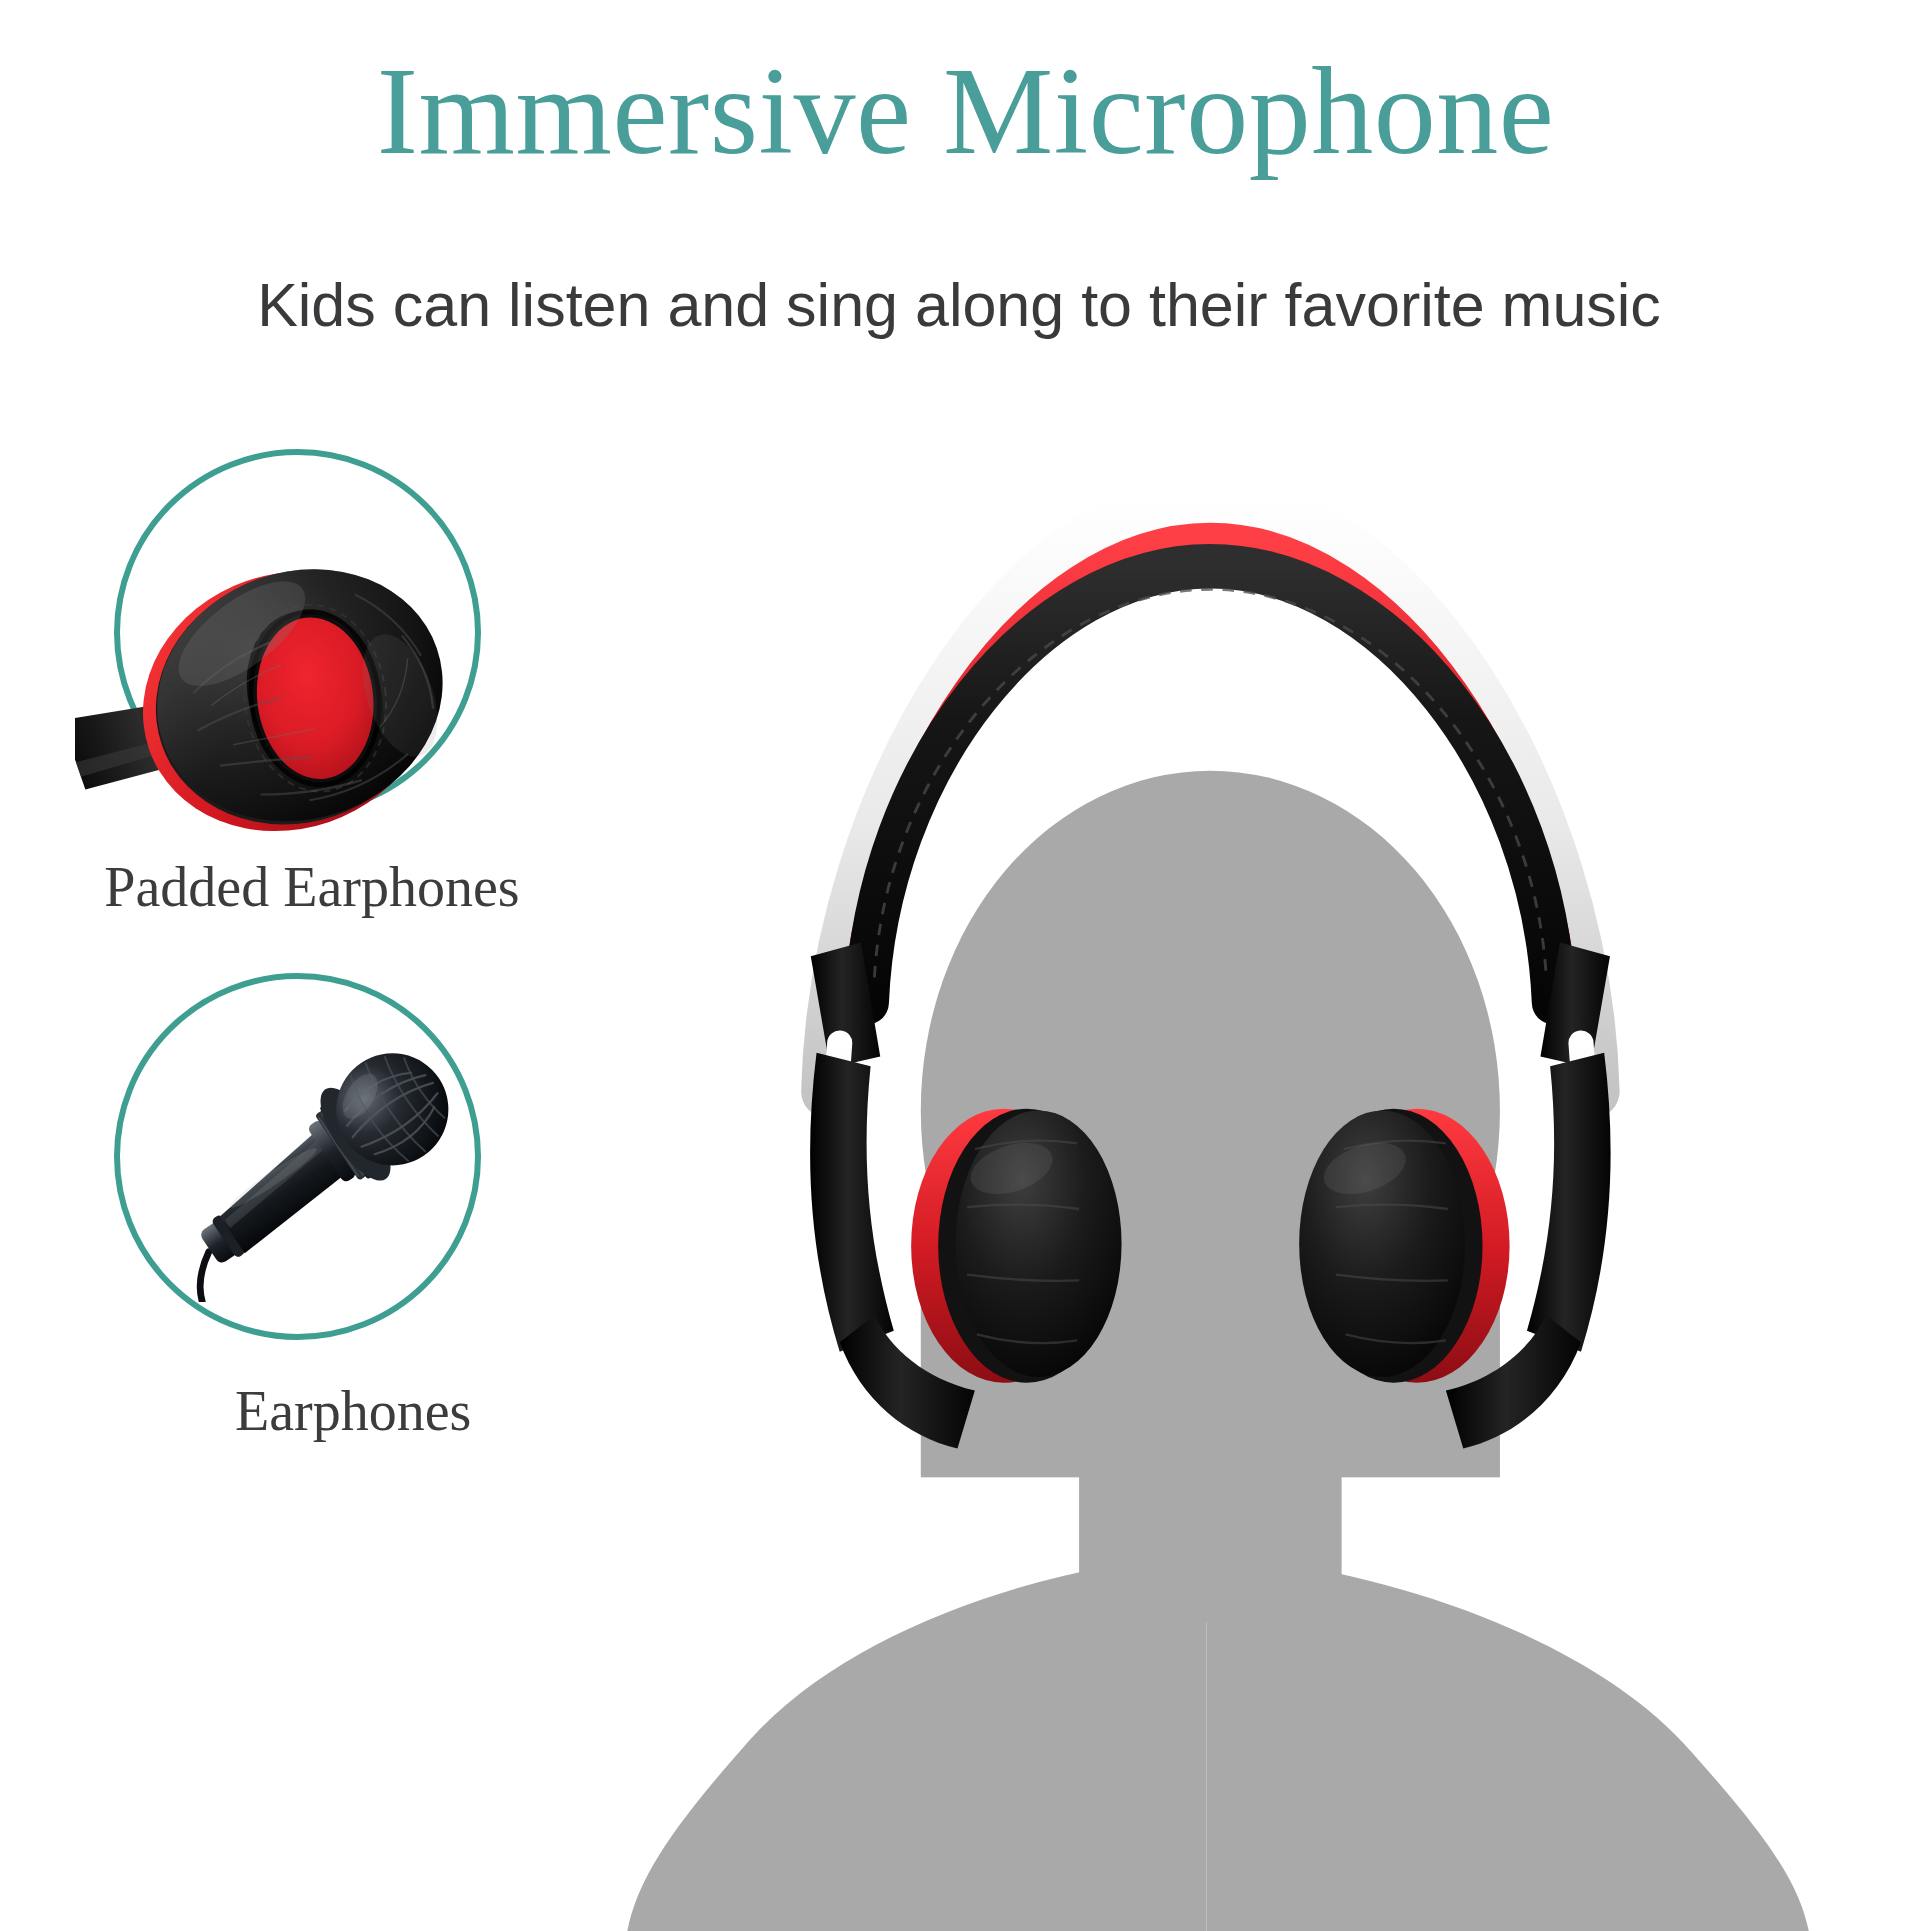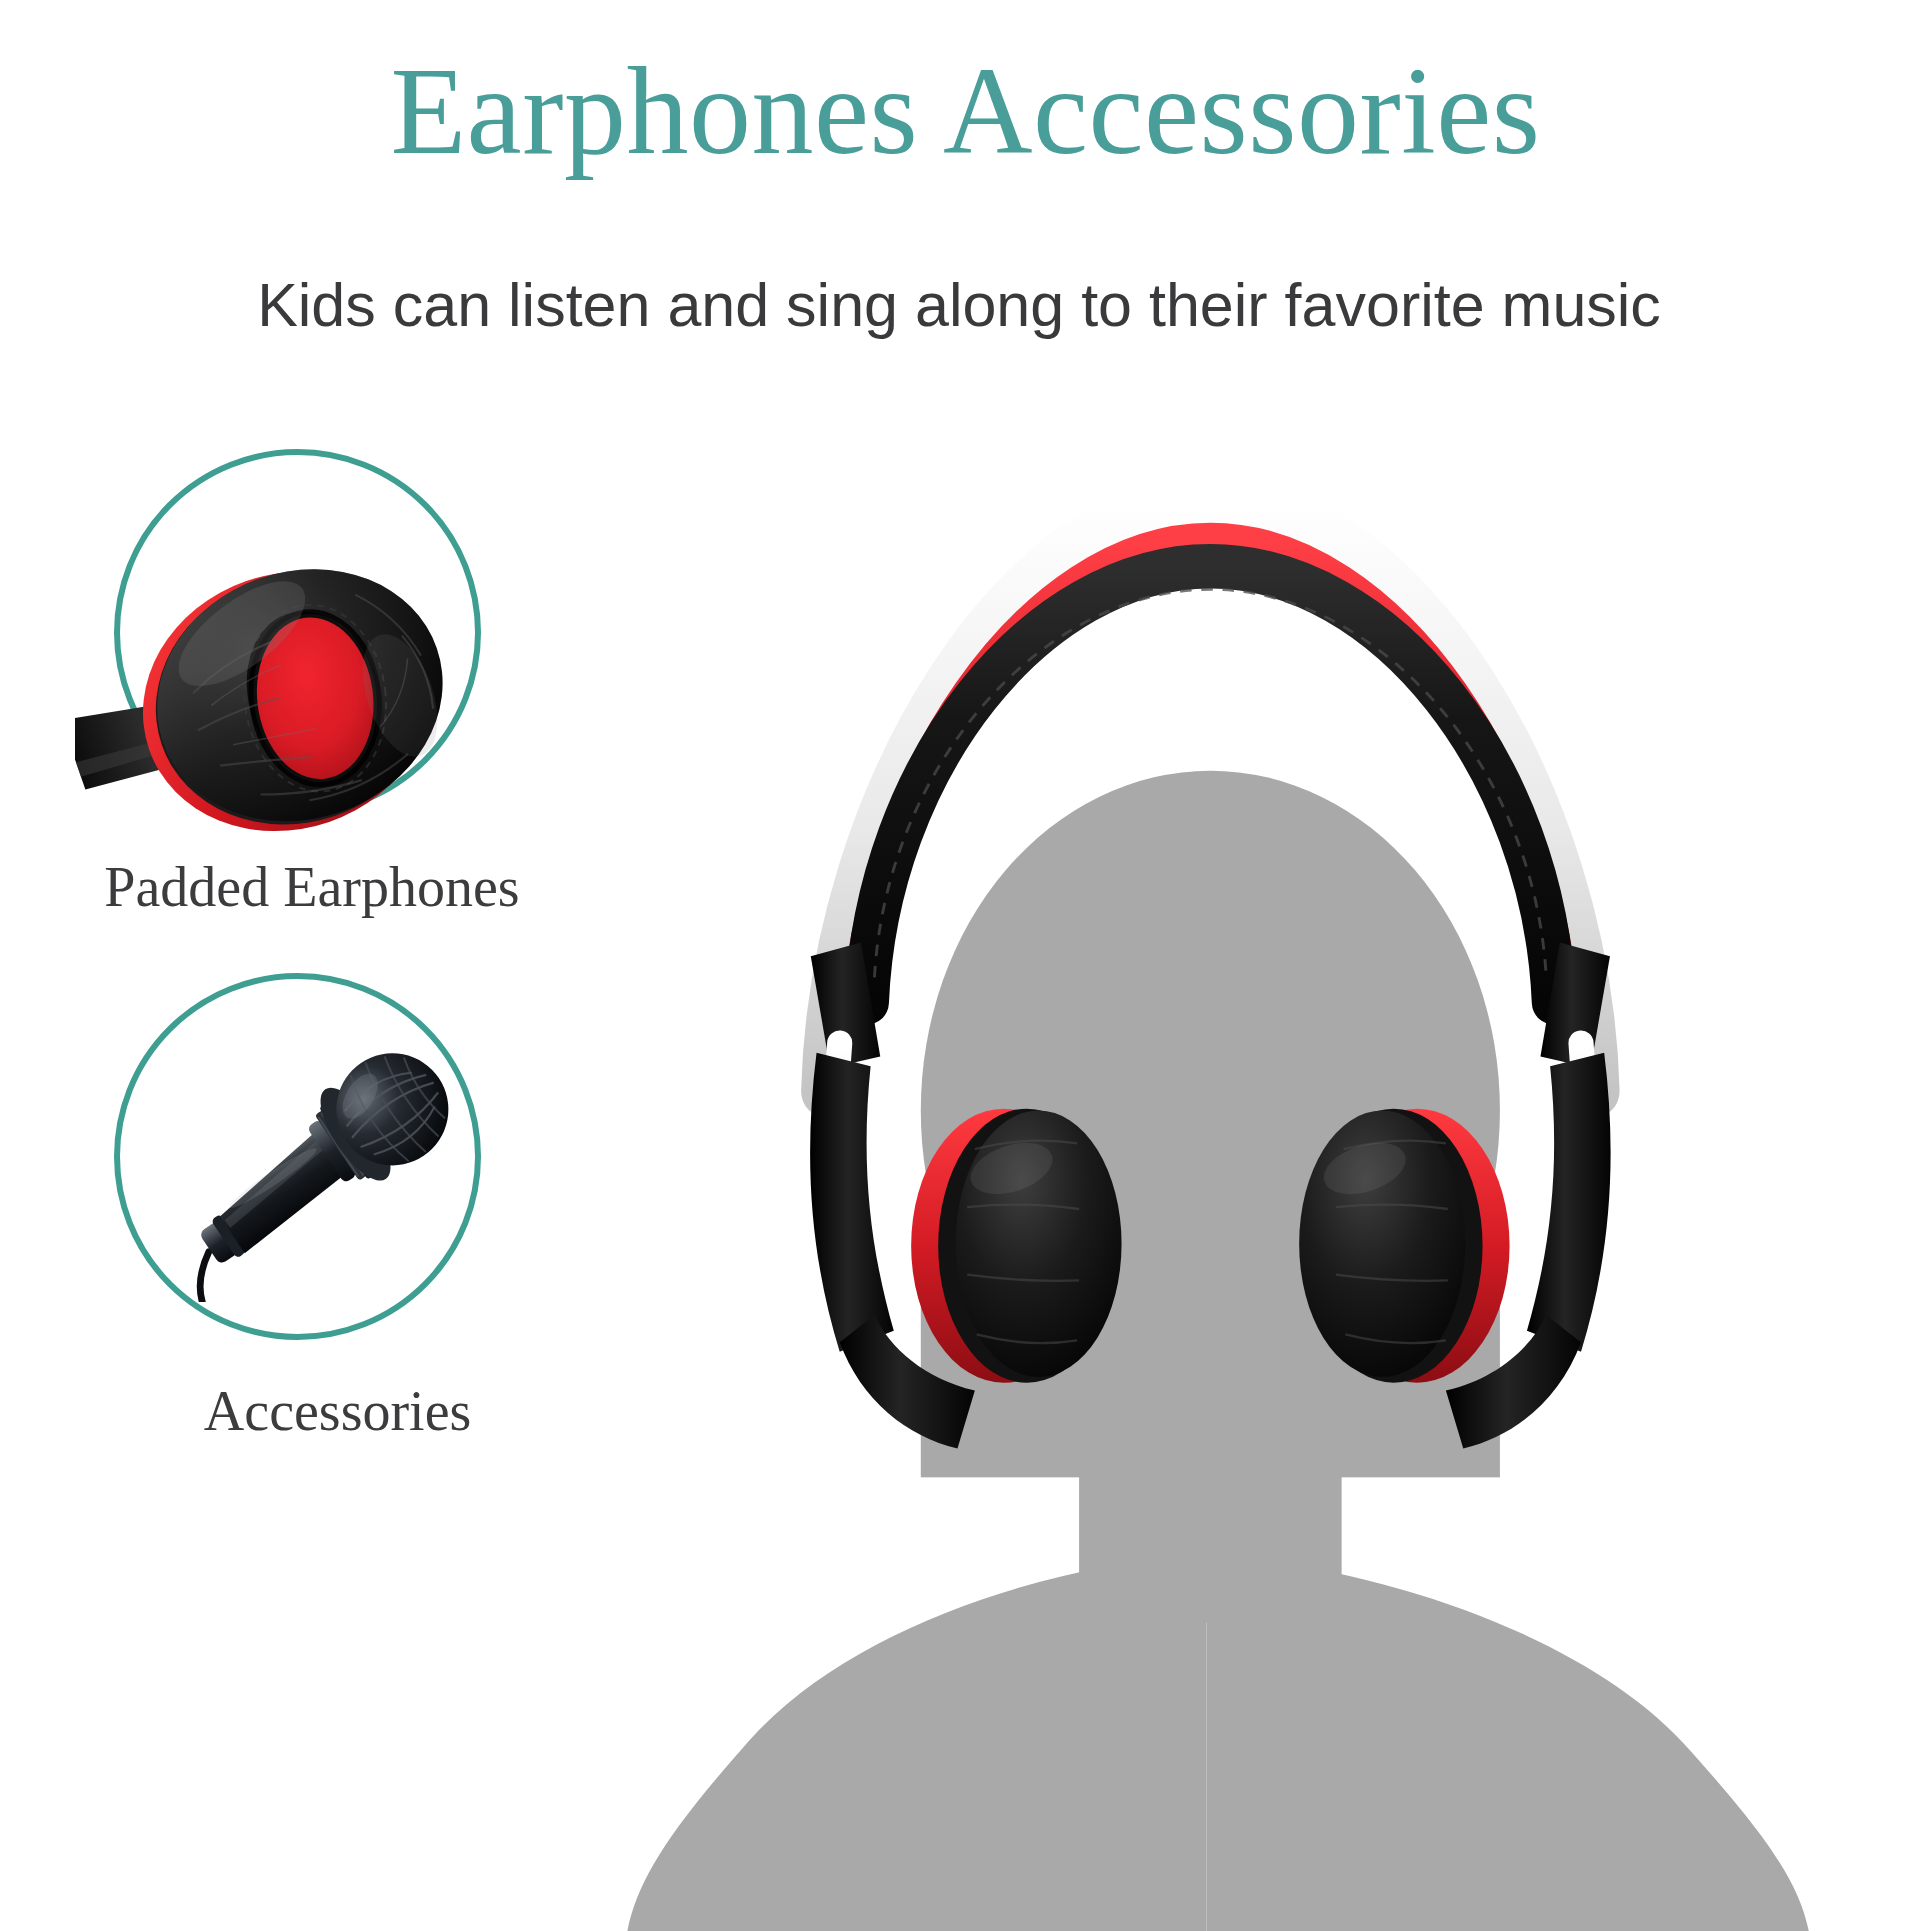--- a/index.html
+++ b/index.html
@@ -67,21 +67,21 @@
   .mic-art { position:absolute; left:17.4px; top:39px; width:340px; height:290px; }
 
   
   #hero { position:absolute; left:521px; top:377px; width:1371px; height:1554px; }
 </style>
 </head>
 <body>
 
 <div id="stage">
 
-  <div class="title">Earphones Accessories</div>
+  <div class="title">Immersive Microphone</div>
 
   <div class="subtitle">Kids can listen and sing along to their favorite music</div>
 
   <div class="callout" id="callout-earphones">
 
     <div class="ring"></div>
 
     <svg class="earpad-art" viewBox="0 0 430 380">
       <defs>
         <radialGradient id="padGlossA" cx="42%" cy="28%" r="72%">
@@ -211,21 +211,21 @@
           <path d="M306 112 q-12 50 0 100"></path>
           <path d="M322 124 q-10 38 0 76"></path>
         </g>
 
         <ellipse cx="262" cy="132" rx="26" ry="14" fill="#9aa1a9" opacity=".2" transform="rotate(-24 262 132)"></ellipse>
 
         <ellipse cx="140" cy="152" rx="54" ry="7" fill="#aab0b6" opacity=".18"></ellipse>
       </g>
     </svg>
 
-    <div class="cap">Accessories</div>
+    <div class="cap">Earphones</div>
   </div>
 
   <svg id="hero" viewBox="0 0 1420 1610">
     <defs>
       <linearGradient id="bandBlack" x1="0" y1="0" x2="0" y2="1">
         <stop offset="0%" stop-color="#2e2e2e"></stop>
         <stop offset="35%" stop-color="#161616"></stop>
         <stop offset="100%" stop-color="#050505"></stop>
       </linearGradient>
       <linearGradient id="bandRed" x1="0" y1="0" x2="0" y2="1">

